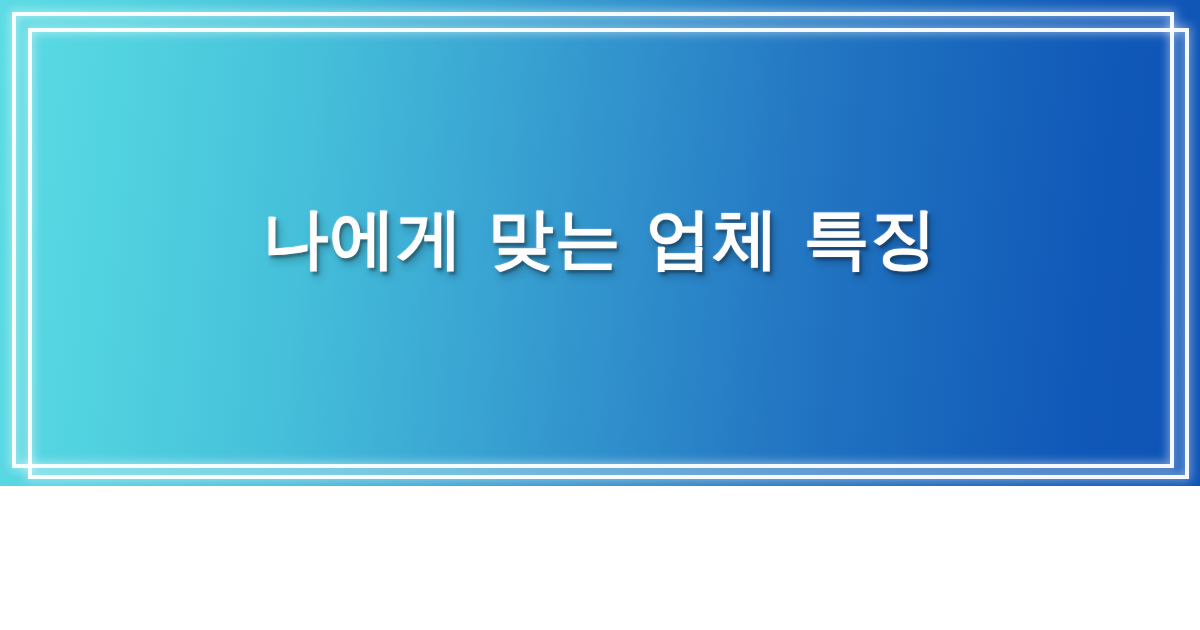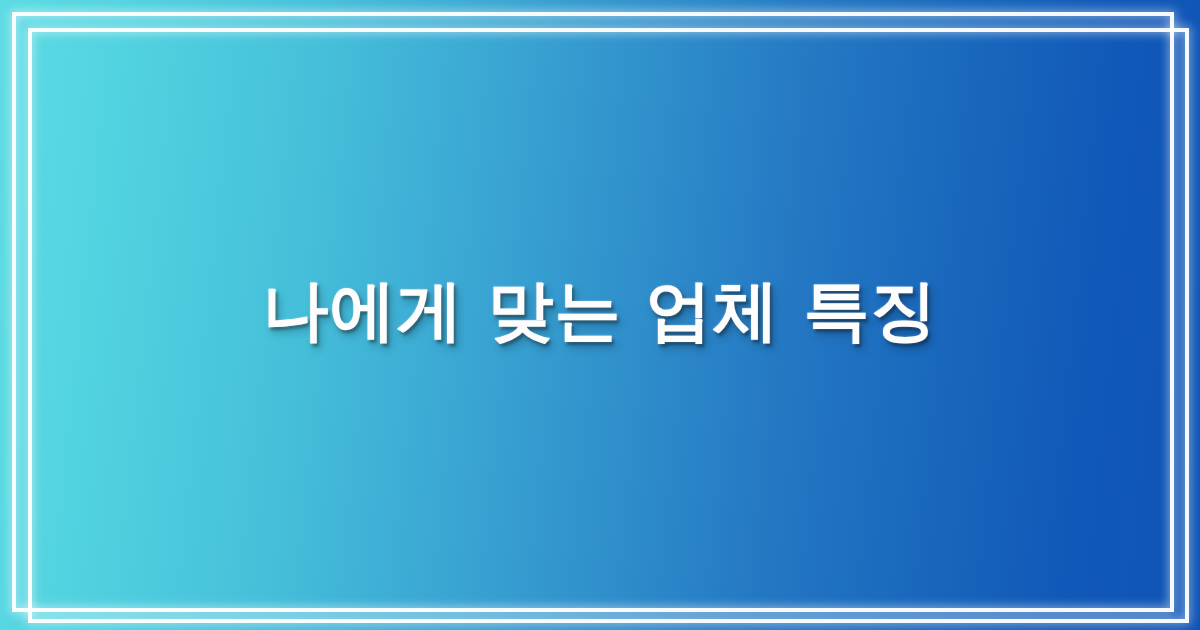--- a/index.html
+++ b/index.html
@@ -5,21 +5,21 @@
 <style>
   html, body {
     margin: 0;
     padding: 0;
     background: #ffffff;
   }
 
   .banner {
     position: relative;
     width: 1200px;
-    height: 630px;
+    height: 486px;
     overflow: hidden;
     font-family: "DejaVu Sans", "Liberation Sans", sans-serif;
   }
 
   
   .bg {
     position: absolute;
     inset: 0;
     background: linear-gradient(96deg,
         #5bdbe4 0%,

